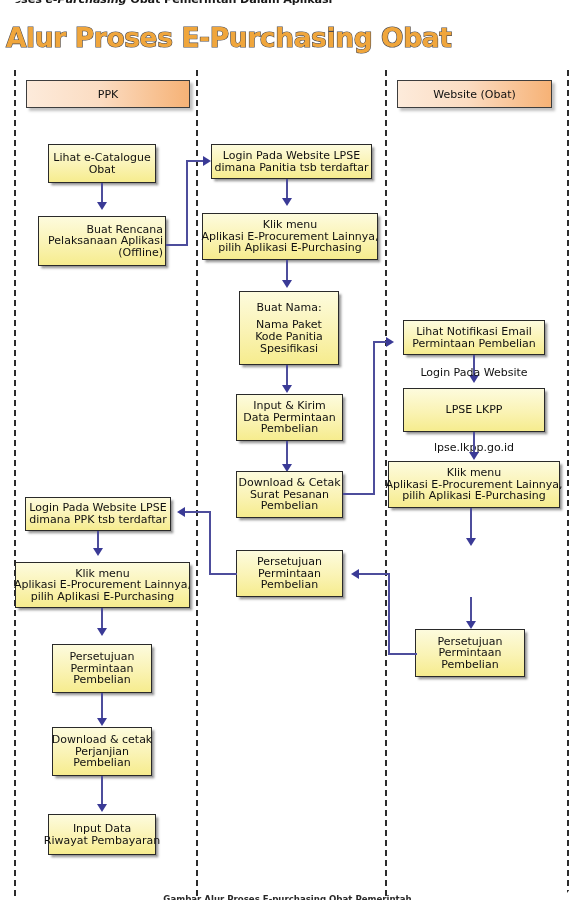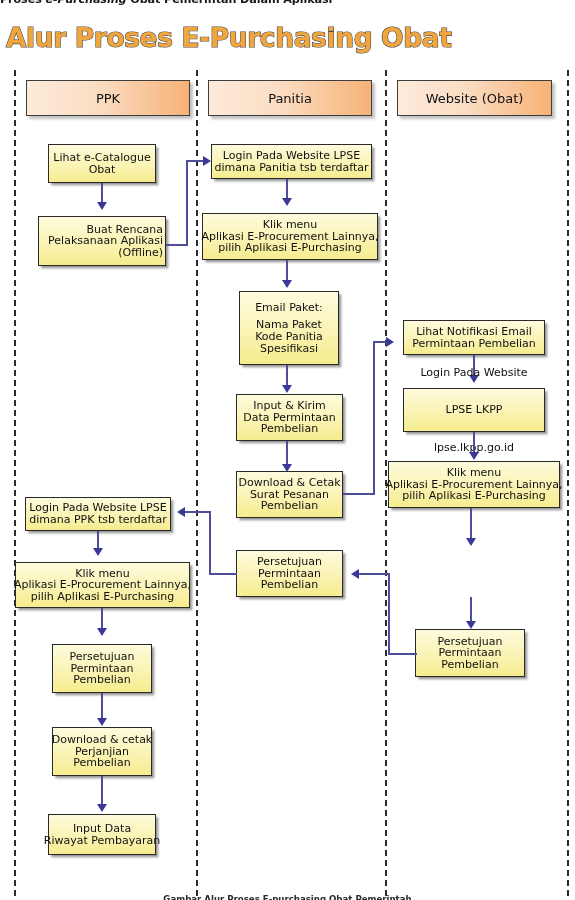--- a/index.html
+++ b/index.html
@@ -8,20 +8,21 @@
     margin: 0; padding: 0;
     background: #ffffff;
     font-family: "DejaVu Sans", sans-serif;
   }
   #page {
     position: relative;
     width: 575px;
     height: 900px;
     overflow: hidden;
     background: #ffffff;
+    border-radius: 26px;
   }
 
   
   .top-caption {
     position: absolute;
     left: 0px; top: -7px;
     width: 575px;
     font-family: "DejaVu Sans", sans-serif;
     font-size: 11.2px;
     font-weight: bold;
@@ -50,28 +51,28 @@
     position: absolute;
     top: 70px;
     width: 0px;
     height: 826px;
     border-left: 2.2px dashed #2b2b2b;
   }
 
   
   .lane-head {
     position: absolute;
-    height: 36px;
+    height: 28px;
     border: 1.9px solid #3d3d3d;
     background: linear-gradient(to right, #FDEBDB 0%, #FBDCC2 45%, #F6B276 100%);
     box-shadow: 2.5px 2.5px 2.5px rgba(120,120,120,0.45);
     display: flex;
     align-items: center;
     justify-content: center;
-    font-size: 13px;
+    font-size: 11px;
     color: #111111;
     white-space: nowrap;
   }
 
   
   .node {
     position: absolute;
     border: 1.7px solid #2a2a2a;
     background: linear-gradient(to bottom, #FDFBDD 0%, #FAF3B4 55%, #F6EC8E 100%);
     box-shadow: 2.6px 2.6px 2.2px rgba(70,70,70,0.55);
@@ -138,23 +139,20 @@
   <div class="big-title">Alur Proses E-Purchasing Obat</div>
 
   <div class="lane-div" style="left:14px;"></div>
   <div class="lane-div" style="left:196px;"></div>
   <div class="lane-div" style="left:385px;"></div>
   <div class="lane-div" style="left:567px;"></div>
 
   <div class="lane-head" style="left:26px;  top:80px;  width:164px;">
       <span>PPK</span>
     </div>
-  <div class="lane-head" style="left:208px; top:80px;  width:164px;">
-      <span>Panitia</span>
-    </div>
   <div class="lane-head" style="left:397px; top:80px;  width:155px;">
       <span>Website (Obat)</span>
     </div>
 
   <div class="node" style="left:48px; top:144px; width:108px; height:39px;">
     <span class="ln">Lihat e-Catalogue</span>
     <span class="ln">Obat</span>
   </div>
 
   <div class="seg-v" style="left:101px; top:183px; height:21px;"></div>
@@ -222,21 +220,21 @@
   <div class="node" style="left:202px; top:213px; width:176px; height:47px;">
     <span class="ln">Klik menu</span>
     <span class="ln">Aplikasi E-Procurement Lainnya,</span>
     <span class="ln">pilih Aplikasi E-Purchasing</span>
   </div>
 
   <div class="seg-v" style="left:286px; top:260px; height:22px;"></div>
   <div class="arw arw-d" style="left:281.6px; top:280px;"></div>
 
   <div class="node" style="left:239px; top:291px; width:100px; height:74px;">
-    <span class="ln">Email Paket:</span>
+    <span class="ln">Buat Nama:</span>
     <span class="gap"></span>
     <span class="ln">Nama Paket</span>
     <span class="ln">Kode Panitia</span>
     <span class="ln">Spesifikasi</span>
   </div>
 
   <div class="seg-v" style="left:286px; top:365px; height:22px;"></div>
   <div class="arw arw-d" style="left:281.6px; top:385px;"></div>
 
   <div class="node" style="left:236px; top:394px; width:107px; height:47px;">

